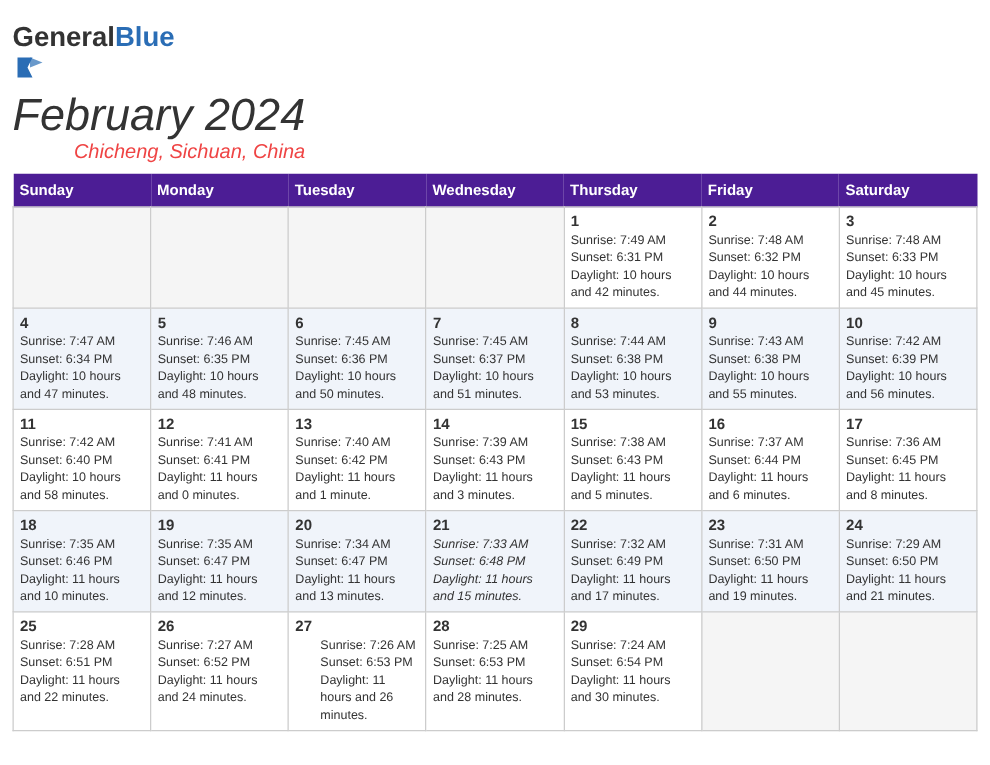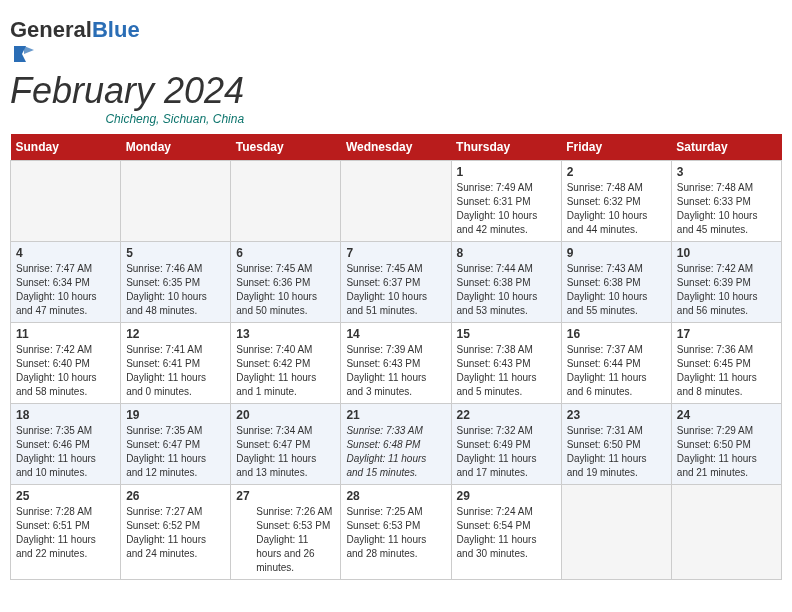--- a/index.html
+++ b/index.html
@@ -37,30 +37,30 @@
     .title-block {
       text-align: right;
       font-style: italic;
     }
     .main-title {
       font-size: 36px;
       font-weight: normal;
       color: #333;
     }
     .subtitle {
-      font-size: 12px;
-      color: #0f766e;
+      font-size: 16px;
+      color: #ef4444;
     }
     table {
       width: 100%;
       border-collapse: collapse;
       font-size: 11px;
     }
     thead tr th {
-      background-color: #b91c1c;
+      background-color: #4c1d95;
       color: #fff;
       text-align: left;
       padding: 6px 5px;
       font-size: 12px;
       font-weight: bold;
     }
     tbody tr td {
       border: 1px solid #ccc;
       vertical-align: top;
       padding: 4px 5px;

